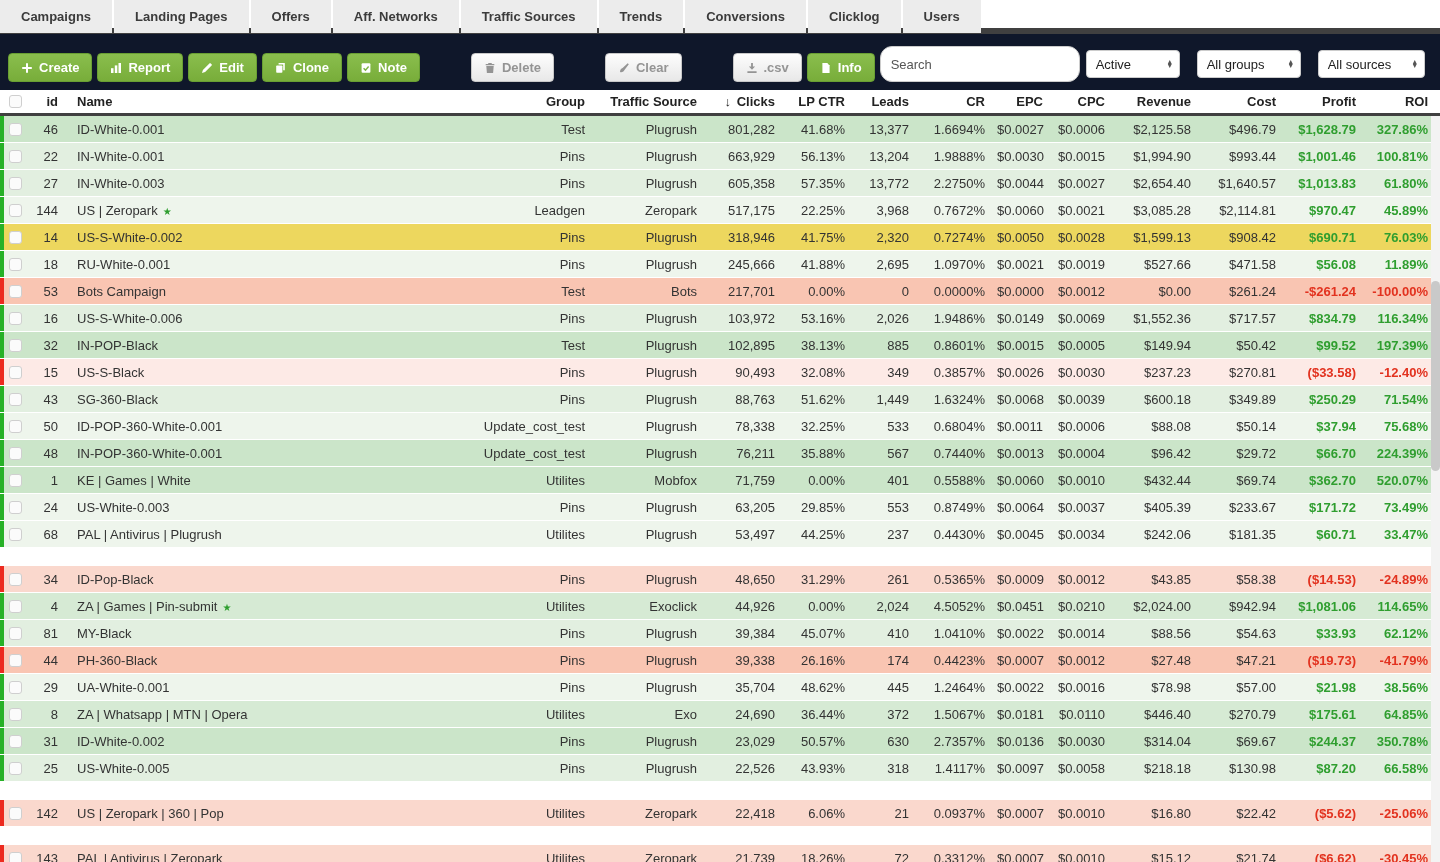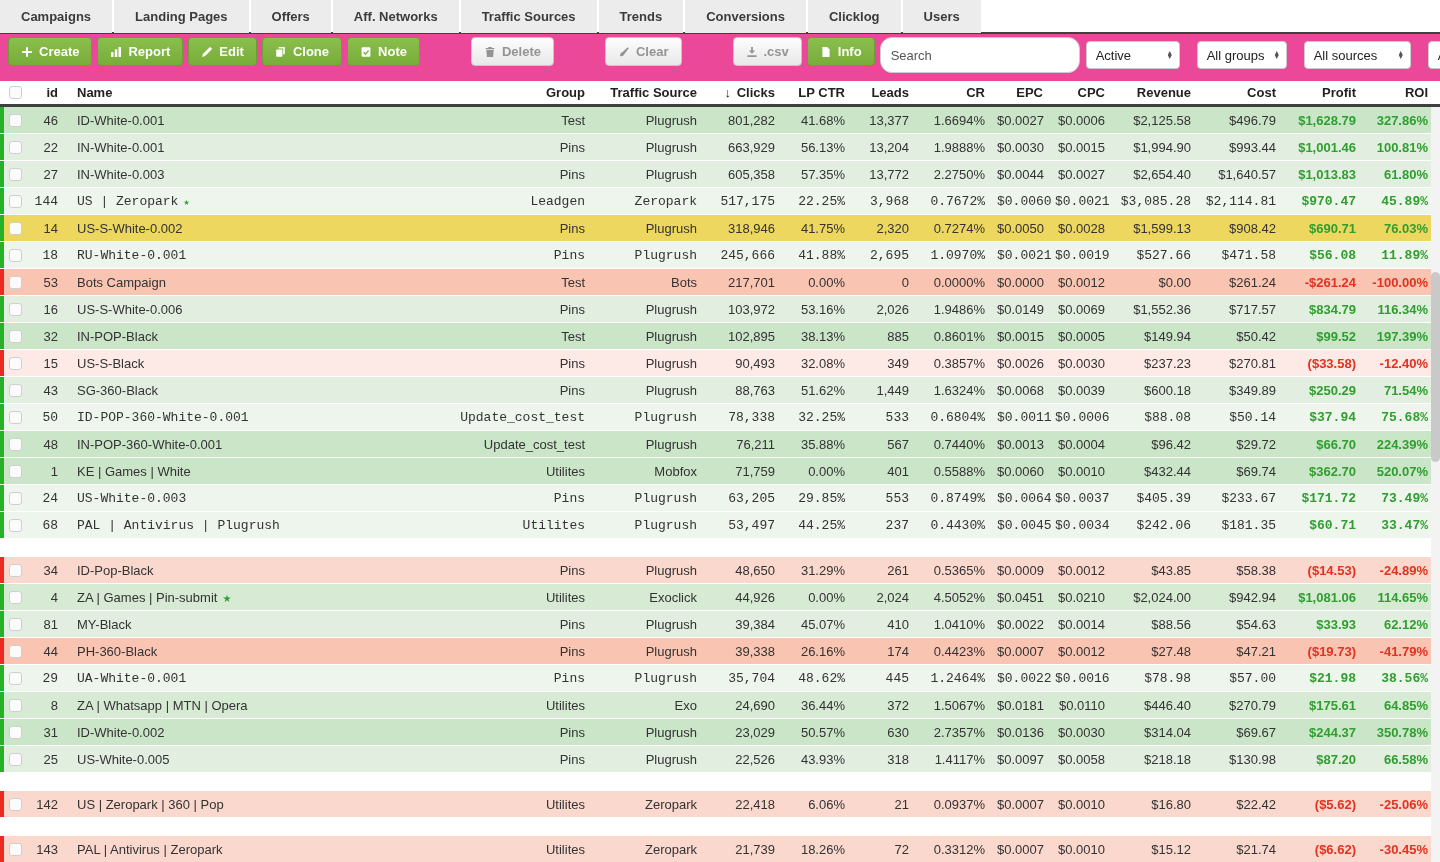--- a/index.html
+++ b/index.html
@@ -4,26 +4,26 @@
 <style>
   * { box-sizing: border-box; }
   html,body { margin:0; padding:0; }
   body {
     width:1440px; height:862px; overflow:hidden; background:#fff;
     font-family:"Liberation Sans","DejaVu Sans",sans-serif;
     font-size:13px; color:#333;
   }
 
   
-  .tabbar { display:flex; gap:2px; height:34px; border-bottom:2px solid #404040; background:#fff; }
+  .tabbar { display:flex; gap:2px; height:34px; border-bottom:6px solid #404040; background:#fff; }
   .tab { background:#ececec; padding:0 21px; line-height:33px; height:33px;
          font-weight:700; color:#3b3b3b; font-size:13px; cursor:pointer; white-space:nowrap; }
 
   
-  .toolbar { display:flex; align-items:flex-start; gap:5px; padding:3px 8px 8px 8px; background:#ec4899; }
+  .toolbar { display:flex; align-items:flex-end; gap:5px; padding:12px 8px 8px 8px; background:#0f172a; }
   .btn { display:inline-flex; align-items:center; gap:6px; height:29px; padding:0 12px;
          border-radius:4px; font-size:13px; font-weight:700; cursor:pointer; border:1px solid transparent;
          font-family:inherit; white-space:nowrap; }
   .btn.green { background:linear-gradient(#8abe4d,#78ad3a); border-color:#699f33; color:#fff; }
   .btn.gray  { background:linear-gradient(#fdfdfd,#e8e8e8); border-color:#c8c8c8; color:#949494;margin-left:46px; }
   .btn.blue  { background:linear-gradient(#38a1ea,#1f8fe0); border-color:#1a7fd0; color:#fff; margin-left:2px; }
   .btn .ic { display:inline-flex; }
   .btn .ic svg { width:12px; height:12px; display:block; fill:currentColor; }
   .right-cluster { margin-left:auto; display:flex; align-items:center; gap:6px; }
   .search { width:200px; height:36px; border:1px solid #ccc; border-radius:12px; padding:0 10px;
@@ -36,21 +36,21 @@
 
   
   .panel { position:relative; border-bottom:1px solid #b9b9b9; background:#fff; }
   .grid { display:grid; align-items:center;
     grid-template-columns:30px 40px minmax(0,1fr) 190px 112px 78px 70px 64px 76px 58px 62px 86px 85px 80px 72px; }
   .thead { height:26px; border-bottom:3px solid #404040; font-weight:700; color:#222; background:#fff; }
   .trow  { height:27px; position:relative; border-bottom:1px solid #fff; cursor:pointer; }
   .trow::before { content:""; position:absolute; left:0; top:0; bottom:0; width:4px; }
   .strip-g::before { background:#27b127; }
   .strip-r::before { background:#ec2a1f; }
-  .tone-g1 { background:#eef5ec;font-family:Liberation Mono, monospace; } .tone-g2 { background:#e2efe0; }
+  .tone-g1 { background:#eef5ec; } .tone-g2 { background:#e2efe0; }
   .tone-g3 { background:#d6ead4; } .tone-g4 { background:#cbe5c9; }
   .tone-y  { background:#edd75e; }
   .tone-r1 { background:#fdeae6; } .tone-r2 { background:#fad8cd;margin-top:18px; } .tone-r3 { background:#f9c5b2; }
   .cell { text-align:right; padding-right:12px; white-space:nowrap; overflow:hidden; }
   .c-cb { padding:0; display:flex; justify-content:center; align-items:center; }
   .c-name { text-align:left; padding:0 6px 0 7px; }
   .cb { width:13px; height:13px; border:1px solid #cfcfcf; border-radius:3px; background:#fbfbfb; }
   .pos { color:#2f9e2f; font-weight:700; }
   .neg { color:#e2321f; font-weight:700; }
   .star { color:#2f9e2f; font-size:10px; margin-left:5px; }
@@ -162,21 +162,21 @@
   <div class="right-cluster">
     <input class="search" type="text" placeholder="Search" style="">
     <span style="display:flex;gap:17px">
         <div class="select" style="width: 94px;">
           <span>Active</span>
           <span class="arrows">
             <span>▴</span>
             <span>▾</span>
           </span>
         </div>
-        <div class="select" style="width: 90px;">
+        <div class="select" style="width: 104px;">
           <span>All groups</span>
           <span class="arrows">
             <span>▴</span>
             <span>▾</span>
           </span>
         </div>
         <div class="select" style="width: 107px;">
           <span>All sources</span>
           <span class="arrows">
             <span>▴</span>

